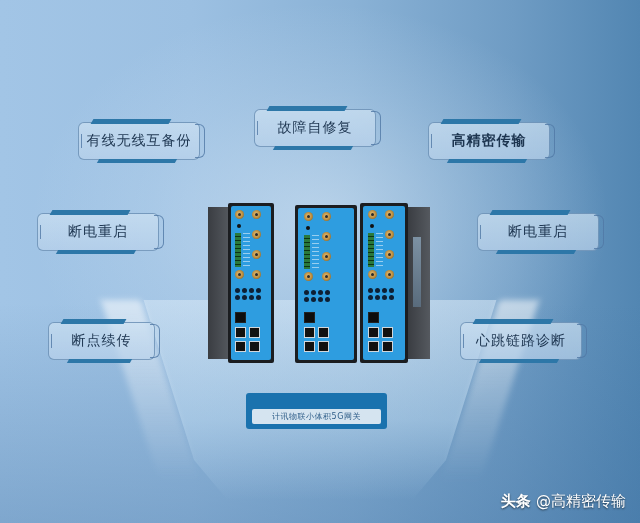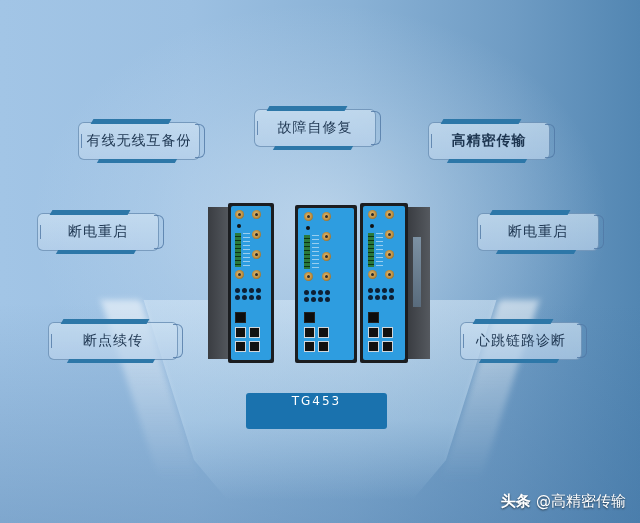--- a/index.html
+++ b/index.html
@@ -171,21 +171,21 @@
 
 <div class="feature" style="left:477px; top:213px; width:122px;">
   <div class="frame"></div>
     <div class="bar-top"></div>
     <div class="bar-bottom"></div>
     <div class="corner-r"></div>
     <div class="tick-l"></div>
   <div class="label">断电重启</div>
 </div>
 
-<div class="feature" style="left:48px; top:322px; width:130px;">
+<div class="feature" style="left:48px; top:322px; width:107px;">
   <div class="frame"></div>
     <div class="bar-top"></div>
     <div class="bar-bottom"></div>
     <div class="corner-r"></div>
     <div class="tick-l"></div>
   <div class="label">断点续传</div>
 </div>
 
 <div class="feature" style="left:460px; top:322px; width:122px;">
   <div class="frame"></div>
@@ -287,19 +287,19 @@
       <div class="port" style="left:5px; top:135px;"></div>
       <div class="port" style="left:19px; top:135px;"></div>
     </div>
   </div>
   <div class="side" style="left:48px;">
     <div style="position:absolute; left:5px; top:30px; width:8px; height:70px; background:linear-gradient(180deg,#8aa3b8,#5e7488); opacity:0.8;"></div>
   </div>
 </div>
 
 <div class="badge">
-  <div class="model">TG453</div>
+  <div class="sub">计讯物联小体积5G网关</div>
 </div>
 
 <div class="watermark">
   <span>头条</span>
   <span class="handle">@高精密传输</span>
 </div>
 
 </body></html>

